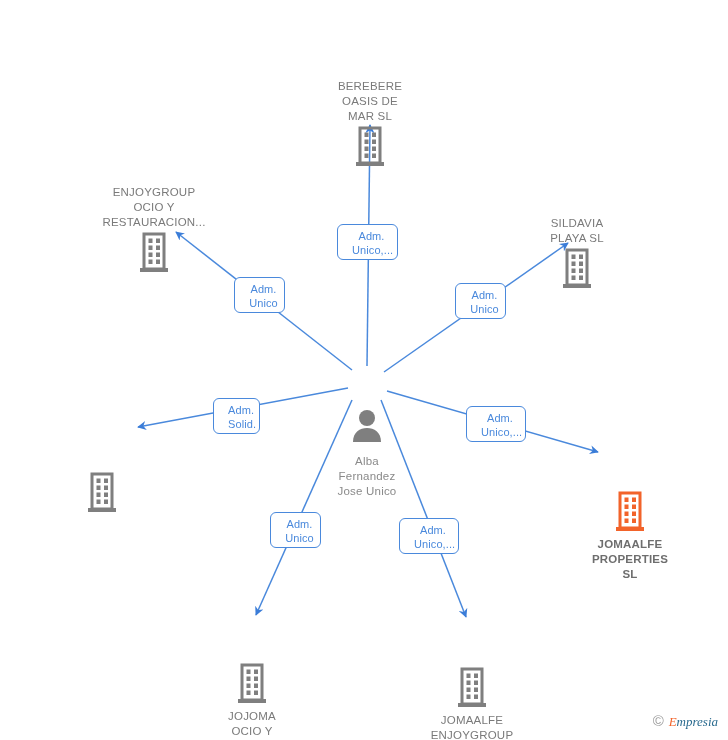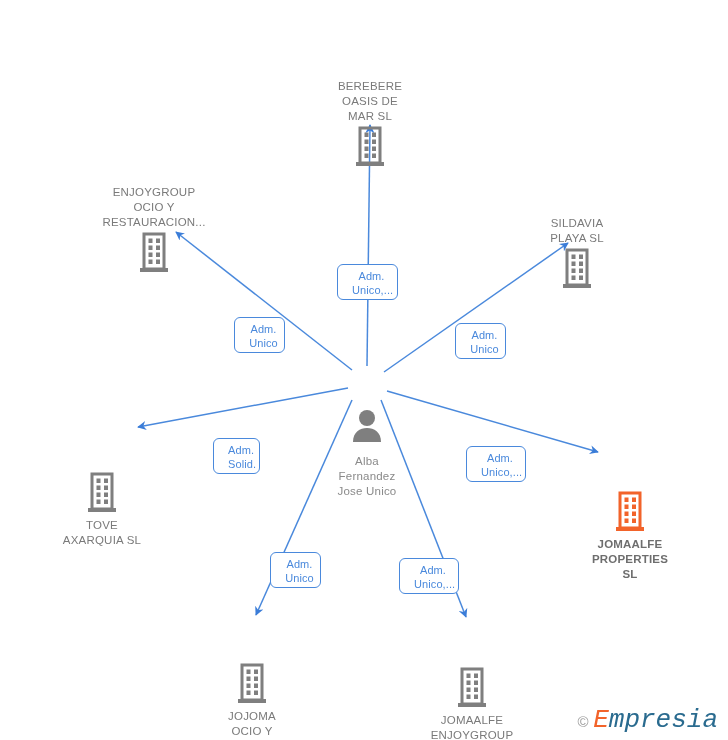--- a/index.html
+++ b/index.html
@@ -63,39 +63,38 @@
     background: #ffffff;
     border: 1.4px solid #4a89dc;
     border-radius: 6px;
     color: #4a89dc;
     font-size: 11px;
     line-height: 14px;
     text-align: center;
     padding: 4px 6px 5px 14px;
     white-space: pre-line;
     letter-spacing: 0.1px;
-    margin-top: 40px;
   }
   #watermark {
     position: absolute;
     right: 10px;
     bottom: 8px;
     font-size: 17px;
     line-height: 20px;
     white-space: nowrap;
   }
   #watermark .copy {
     color: #9b9b9b;
     font-size: 15px;
     font-family: "Liberation Sans", sans-serif;
   }
   #watermark .brand {
-    font-family: Liberation Mono, monospace;
+    font-family: Liberation Serif, serif;
     font-style: italic;
-    font-size: 26px;
+    font-size: 13px;
   }
   #watermark .brand .cap { color: #f2632a; }
   #watermark .brand .rest { color: #2a6b8f; }
 </style>
 </head>
 <body>
 
 <div id="canvas">
 
   <svg id="edge-layer" viewBox="0 0 728 740" xmlns="http://www.w3.org/2000/svg">
@@ -189,22 +188,20 @@
               <rect x="9.5" y="6.5" width="4" height="4.5"></rect>
               <rect x="9.5" y="13.5" width="4" height="4.5"></rect>
               <rect x="9.5" y="20.5" width="4" height="4.5"></rect>
               <rect x="9.5" y="27.5" width="4" height="4.5"></rect>
               <rect x="17" y="6.5" width="4" height="4.5"></rect>
               <rect x="17" y="13.5" width="4" height="4.5"></rect>
               <rect x="17" y="20.5" width="4" height="4.5"></rect>
               <rect x="17" y="27.5" width="4" height="4.5"></rect>
             </g>
           </svg></span>
-        <span class="label">TOVE
-AXARQUIA  SL</span>
       </div>
       <div class="node highlight label-bottom" style="top: 443px; left: 630px;">
         <span class="icon-wrap"><svg width="30" height="44" viewBox="0 0 30 44">
             <g fill="#f2632a">
               <path d="M5 2 H25 V37 H5 Z M5 2 V37" fill="none" stroke="#f2632a" stroke-width="3"></path>
               <rect x="1" y="36" width="28" height="4"></rect>
               <rect x="9.5" y="6.5" width="4" height="4.5"></rect>
               <rect x="9.5" y="13.5" width="4" height="4.5"></rect>
               <rect x="9.5" y="20.5" width="4" height="4.5"></rect>
               <rect x="9.5" y="27.5" width="4" height="4.5"></rect>

